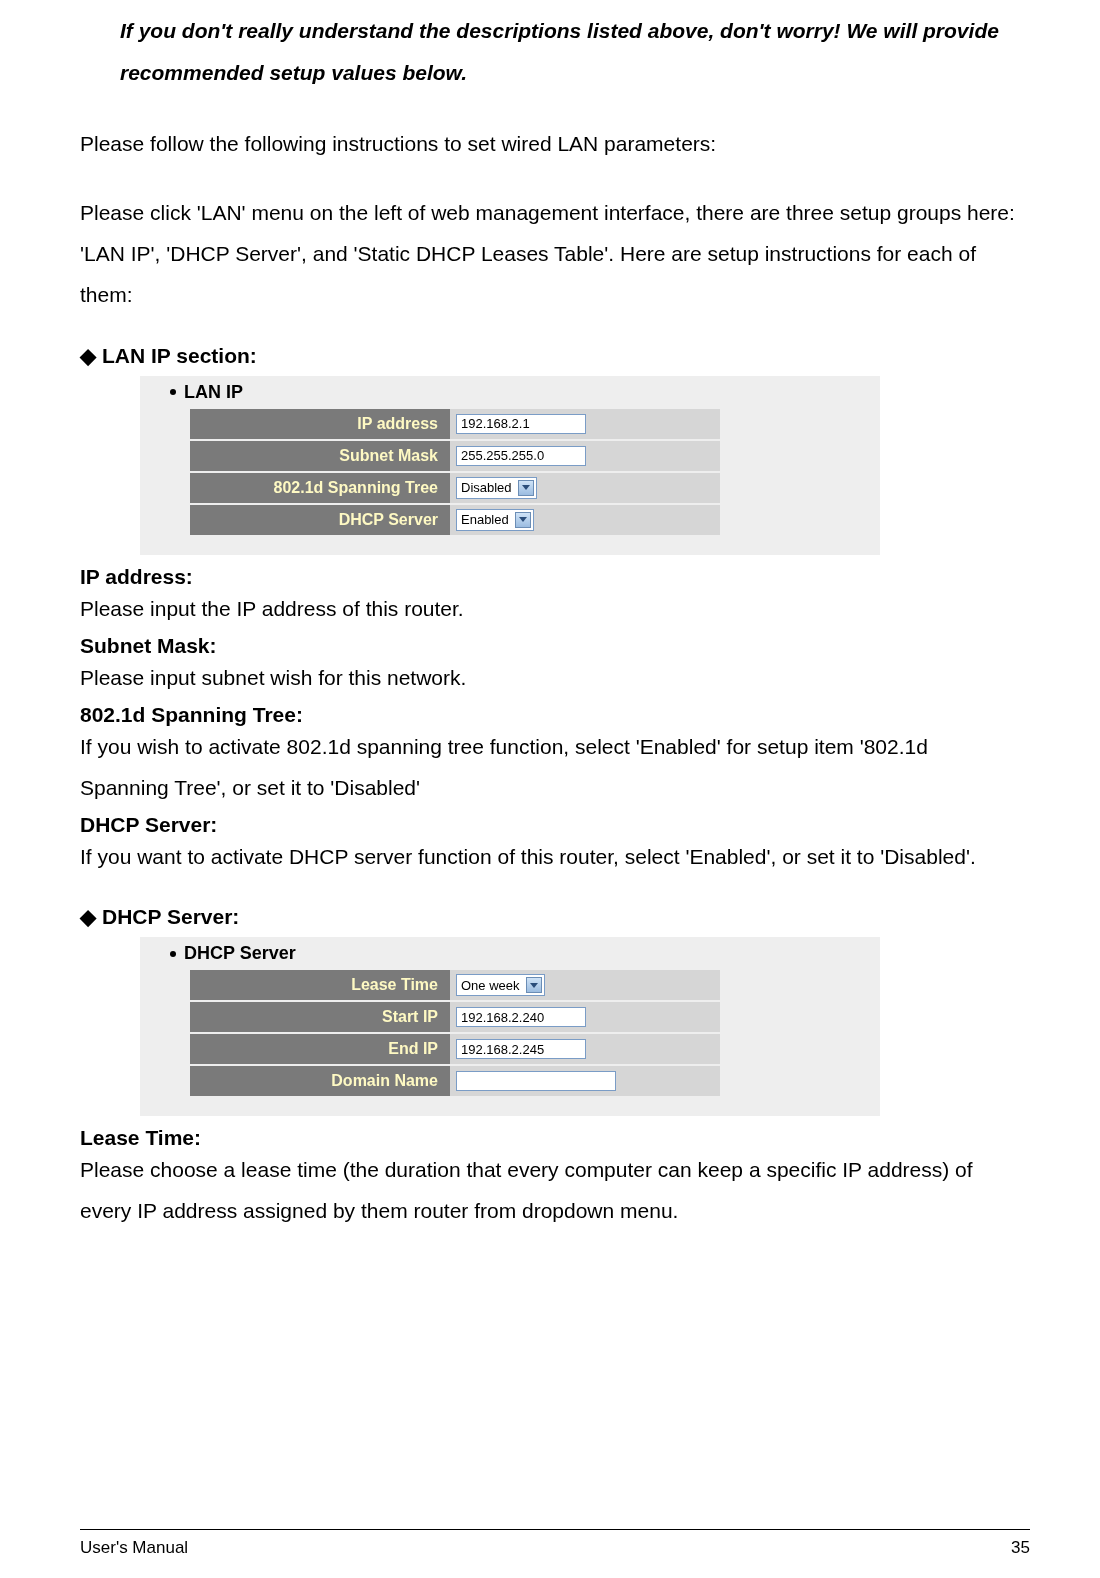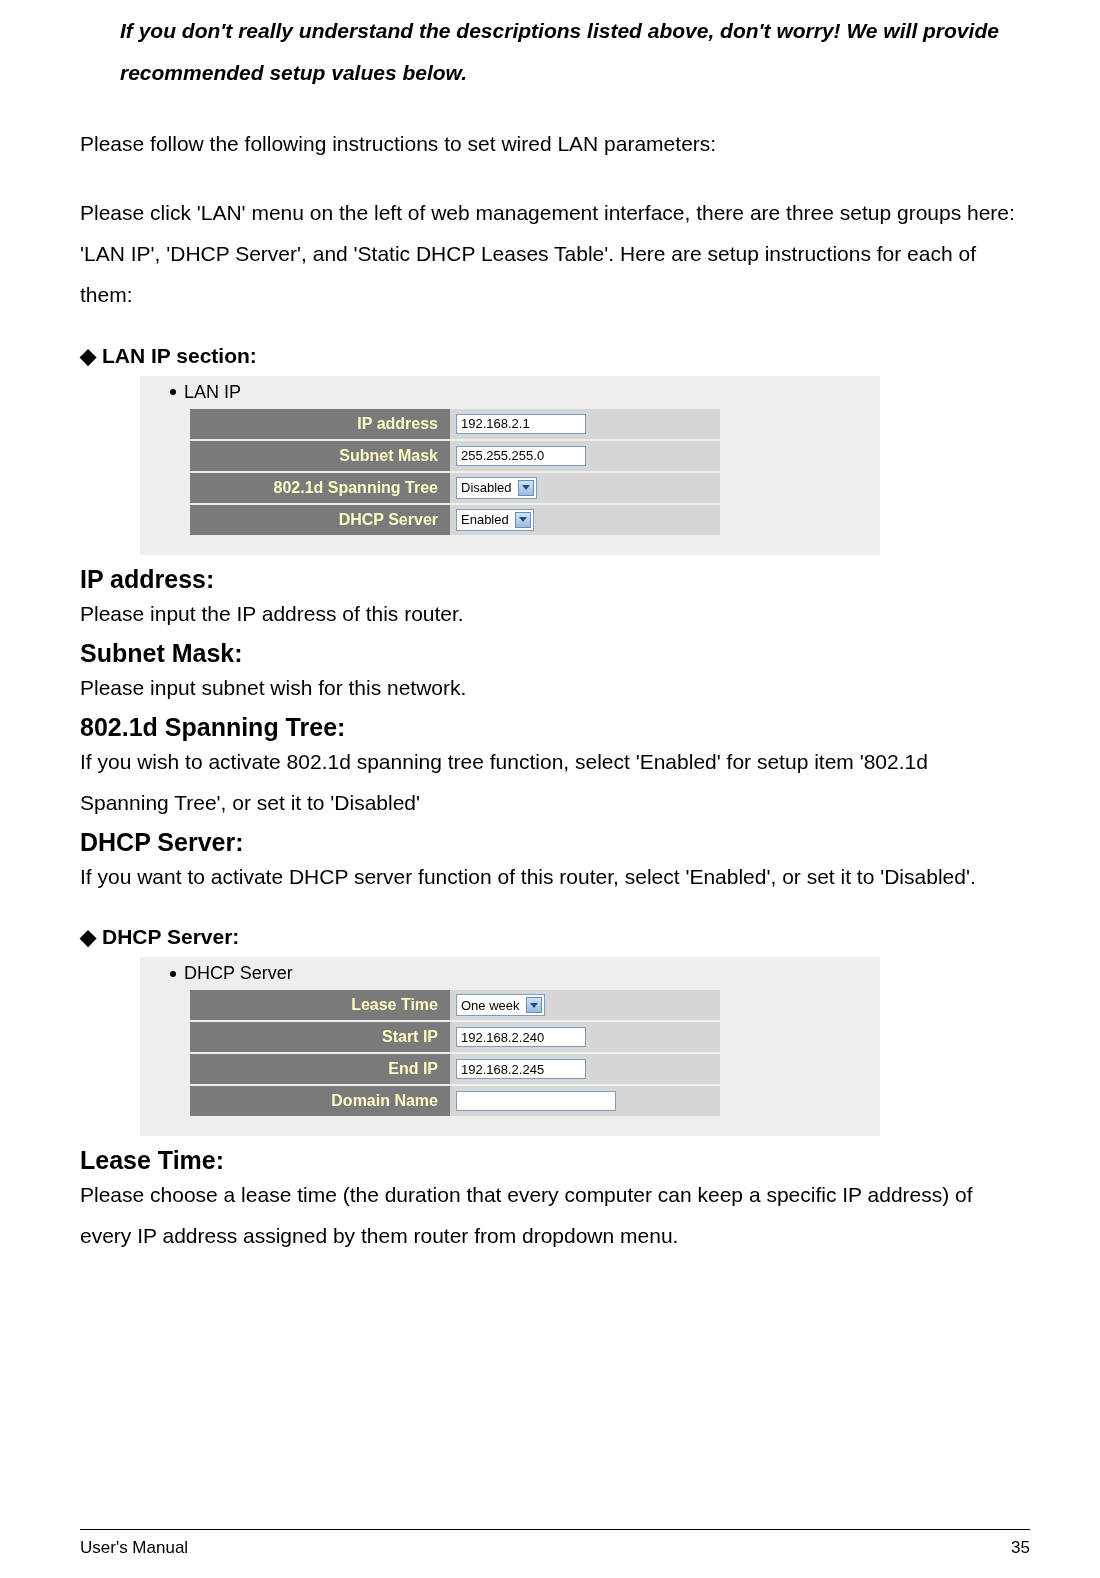--- a/index.html
+++ b/index.html
@@ -27,21 +27,21 @@
       margin-bottom: 28px;
     }
     .section-heading {
       font-size: 21px;
       font-weight: bold;
       margin-top: 10px;
       margin-bottom: 8px;
     }
     .diamond { font-size: 21px; }
     .field-label {
-      font-size: 25px;
+      font-size: 21px;
       font-weight: bold;
       margin-top: 4px;
     }
     .field-desc {
       font-size: 21px;
       line-height: 1.95;
       margin-bottom: 2px;
     }
     .screenshot {
       background: #eeeeee;
@@ -54,21 +54,21 @@
       display: flex;
       align-items: center;
       gap: 8px;
       padding-left: 30px;
       margin-bottom: 4px;
     }
     .ss-bullet {
       width: 6px; height: 6px; background: #000; border-radius: 50%;
     }
     .ss-title {
-      font-weight: normal;
+      font-weight: bold;
       font-size: 18px;
     }
     .cfg-table {
       width: 530px;
       margin-left: 50px;
       border-collapse: separate;
       border-spacing: 0 2px;
     }
     .cfg-row { height: 30px; }
     .cfg-label-cell {

